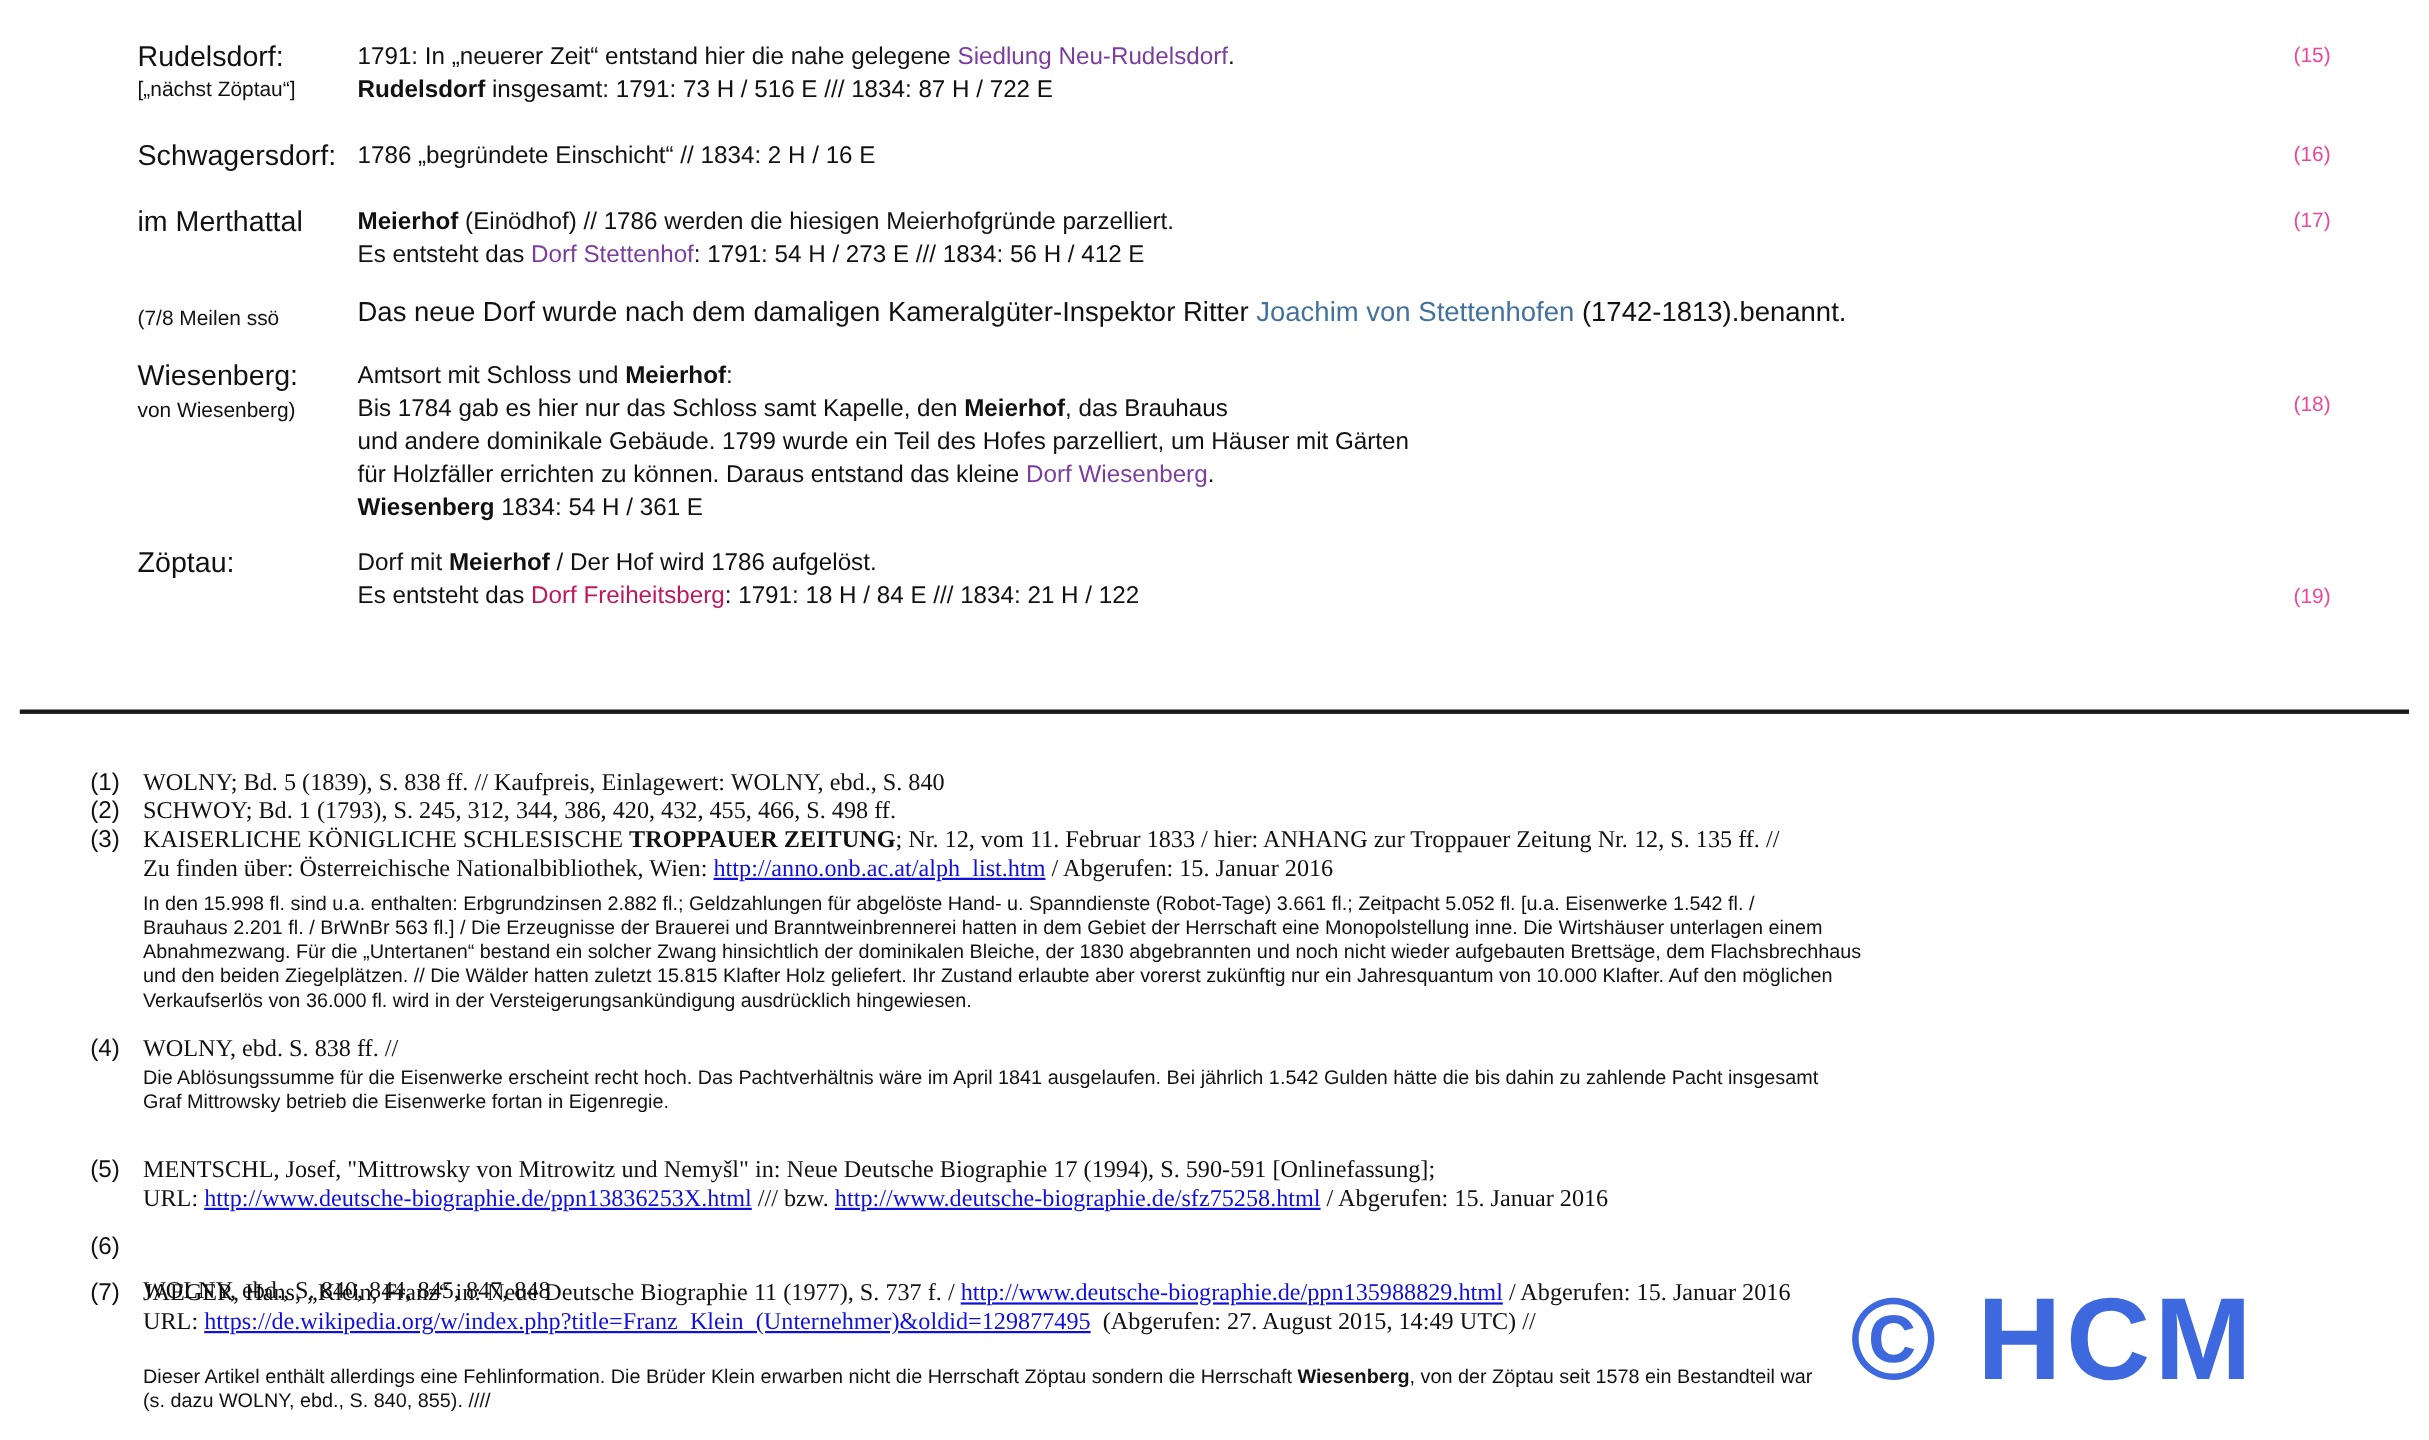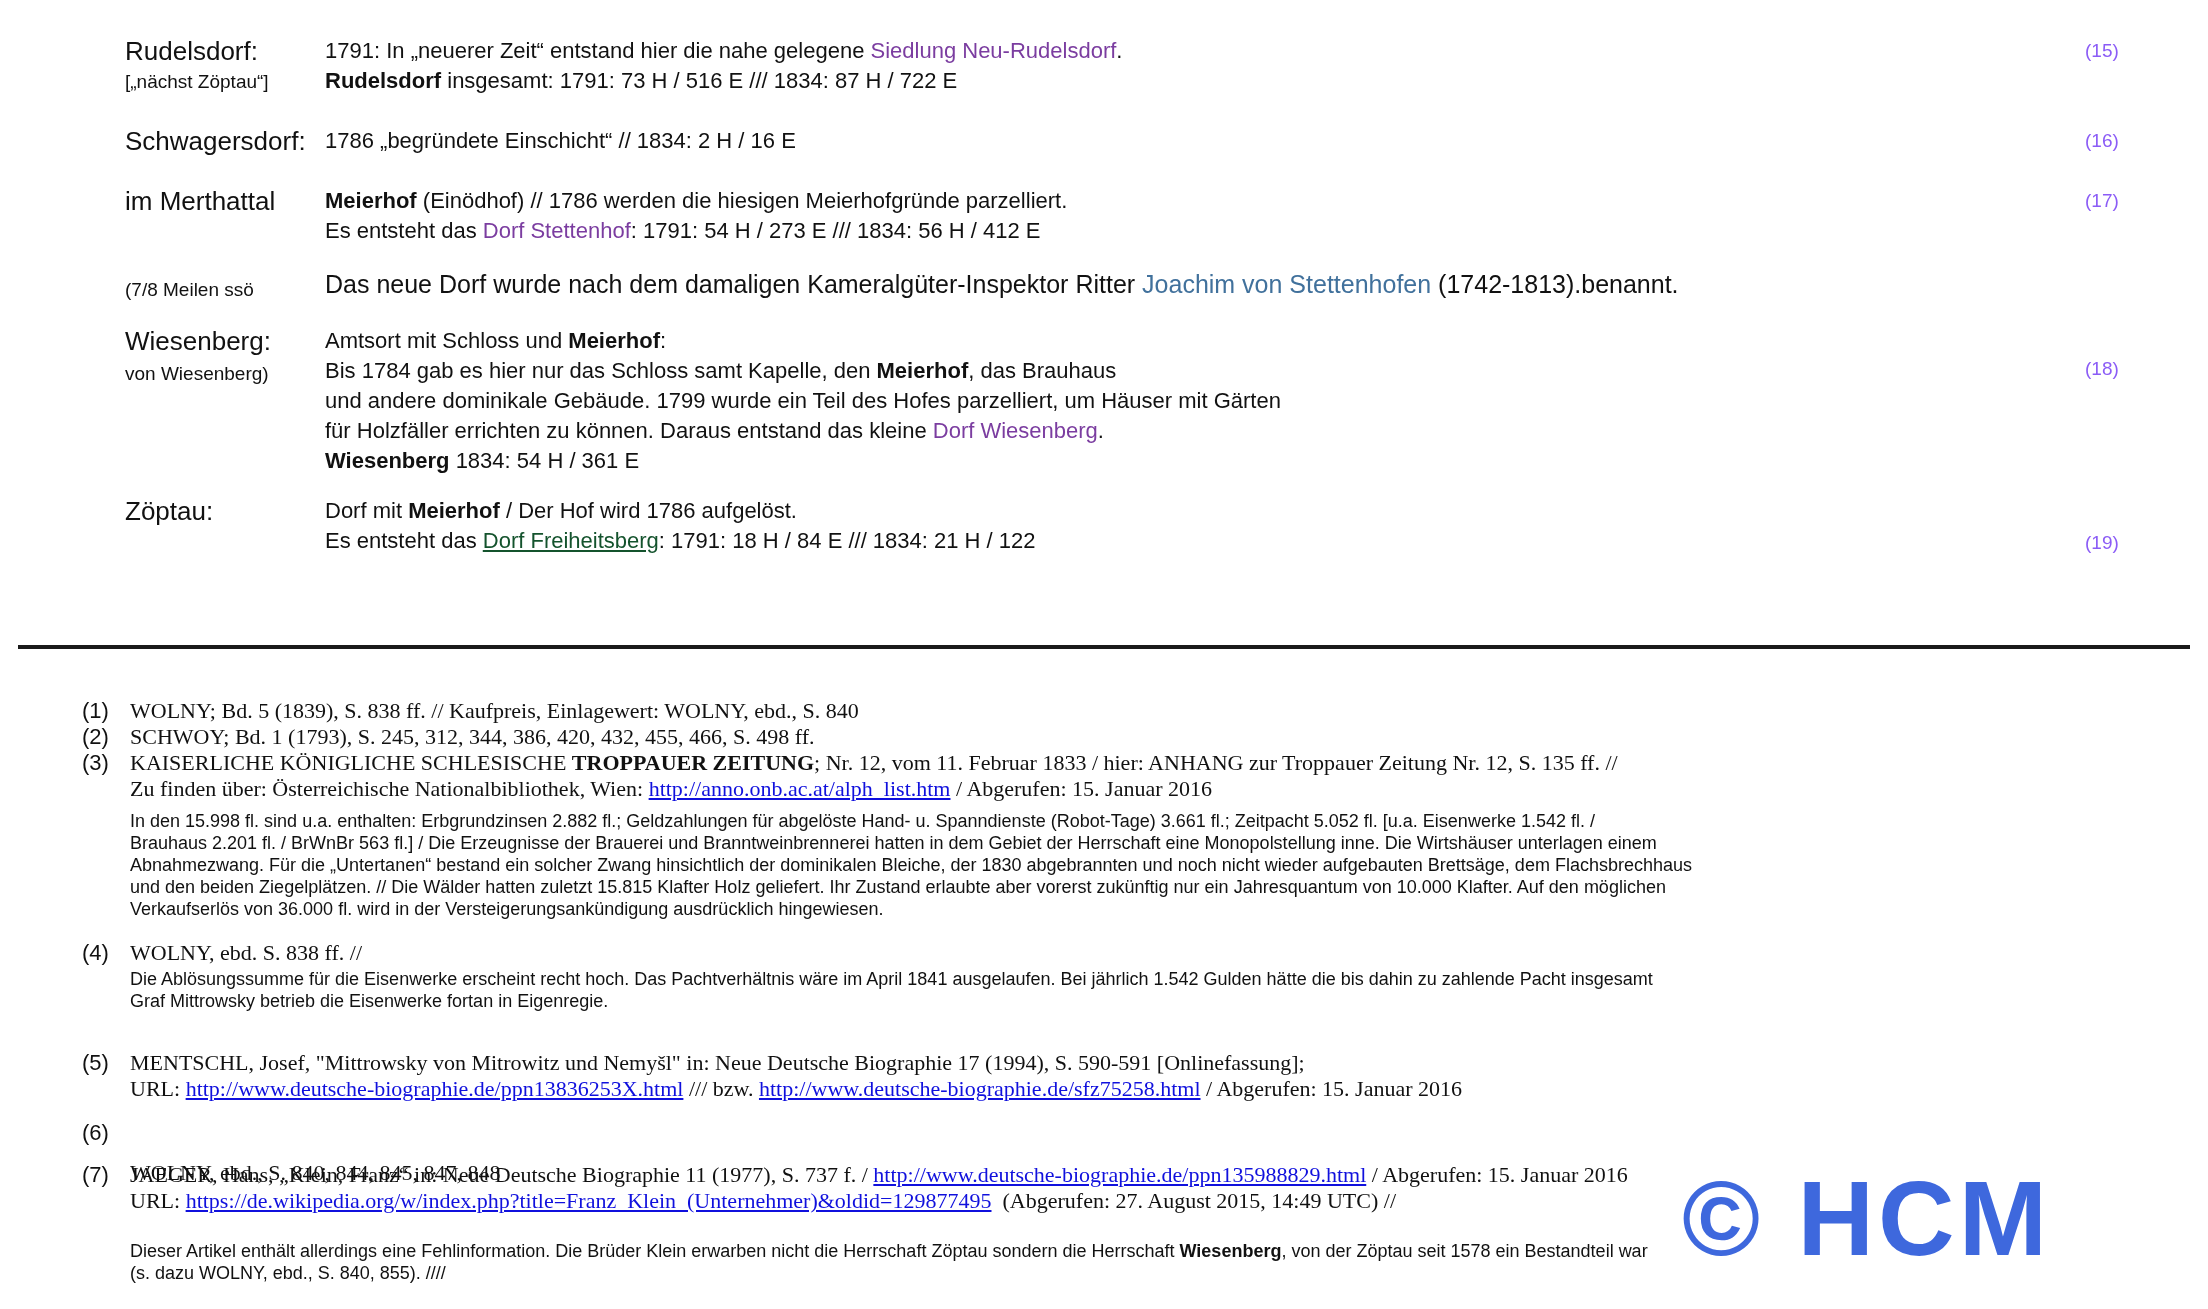--- a/index.html
+++ b/index.html
@@ -5,33 +5,33 @@
   html,body{margin:0;padding:0;background:#ffffff;}
   .page{position:relative;width:2208px;height:1309px;background:#ffffff;overflow:hidden;
         font-family:"Liberation Sans","DejaVu Sans",sans-serif;color:#111;}
   
   .lbl{position:absolute;left:125px;font-size:26px;line-height:30px;white-space:pre;}
   .sublbl{position:absolute;left:125px;font-size:19px;line-height:28px;white-space:pre;}
   .sublbl-ln{height:28px;line-height:28px;white-space:pre;}
   .tcontent{position:absolute;left:325px;}
   .ln{height:30px;line-height:30px;font-size:22px;white-space:pre;}
   .note-ln{position:absolute;left:325px;font-size:25px;line-height:24px;white-space:pre;}
-  .ref{position:absolute;left:2085px;font-size:19px;color:#8b5cf6;white-space:pre;}
+  .ref{position:absolute;left:2085px;font-size:19px;color:#ec4899;white-space:pre;}
   
   .divider{position:absolute;left:18px;top:645px;width:2172px;height:0;border-top:4px solid #1a1a1a;}
   
   .fn-num{position:absolute;left:82px;font-size:22px;line-height:26px;white-space:pre;}
   .fn-lines{position:absolute;left:130px;}
   .fn-ln{height:26px;line-height:26px;font-size:22px;white-space:pre;font-family:Liberation Serif, serif;}
   .fn-small{position:absolute;left:130px;}
   .fn-sln{height:22px;line-height:22px;font-size:18px;white-space:pre;}
   
   .sg-b{font-weight:bold;}
   .sg-vl{color:#7b3da0;}
-  .sg-vlu{color:#14532d;text-decoration:underline;margin-top:16px;}
+  .sg-vlu{color:#be185d;margin-top:16px;}
   .sg-sb{color:#41719c;}
   .sg-bl{color:#1010dd;text-decoration:underline;}
   
   .watermark{position:absolute;left:1682px;top:1158px;font-size:106px;font-weight:700;
              letter-spacing:4px;color:#1d4ed8;opacity:.85;white-space:pre;}
 </style>
 </head>
 <body>
 
 <div class="page">

